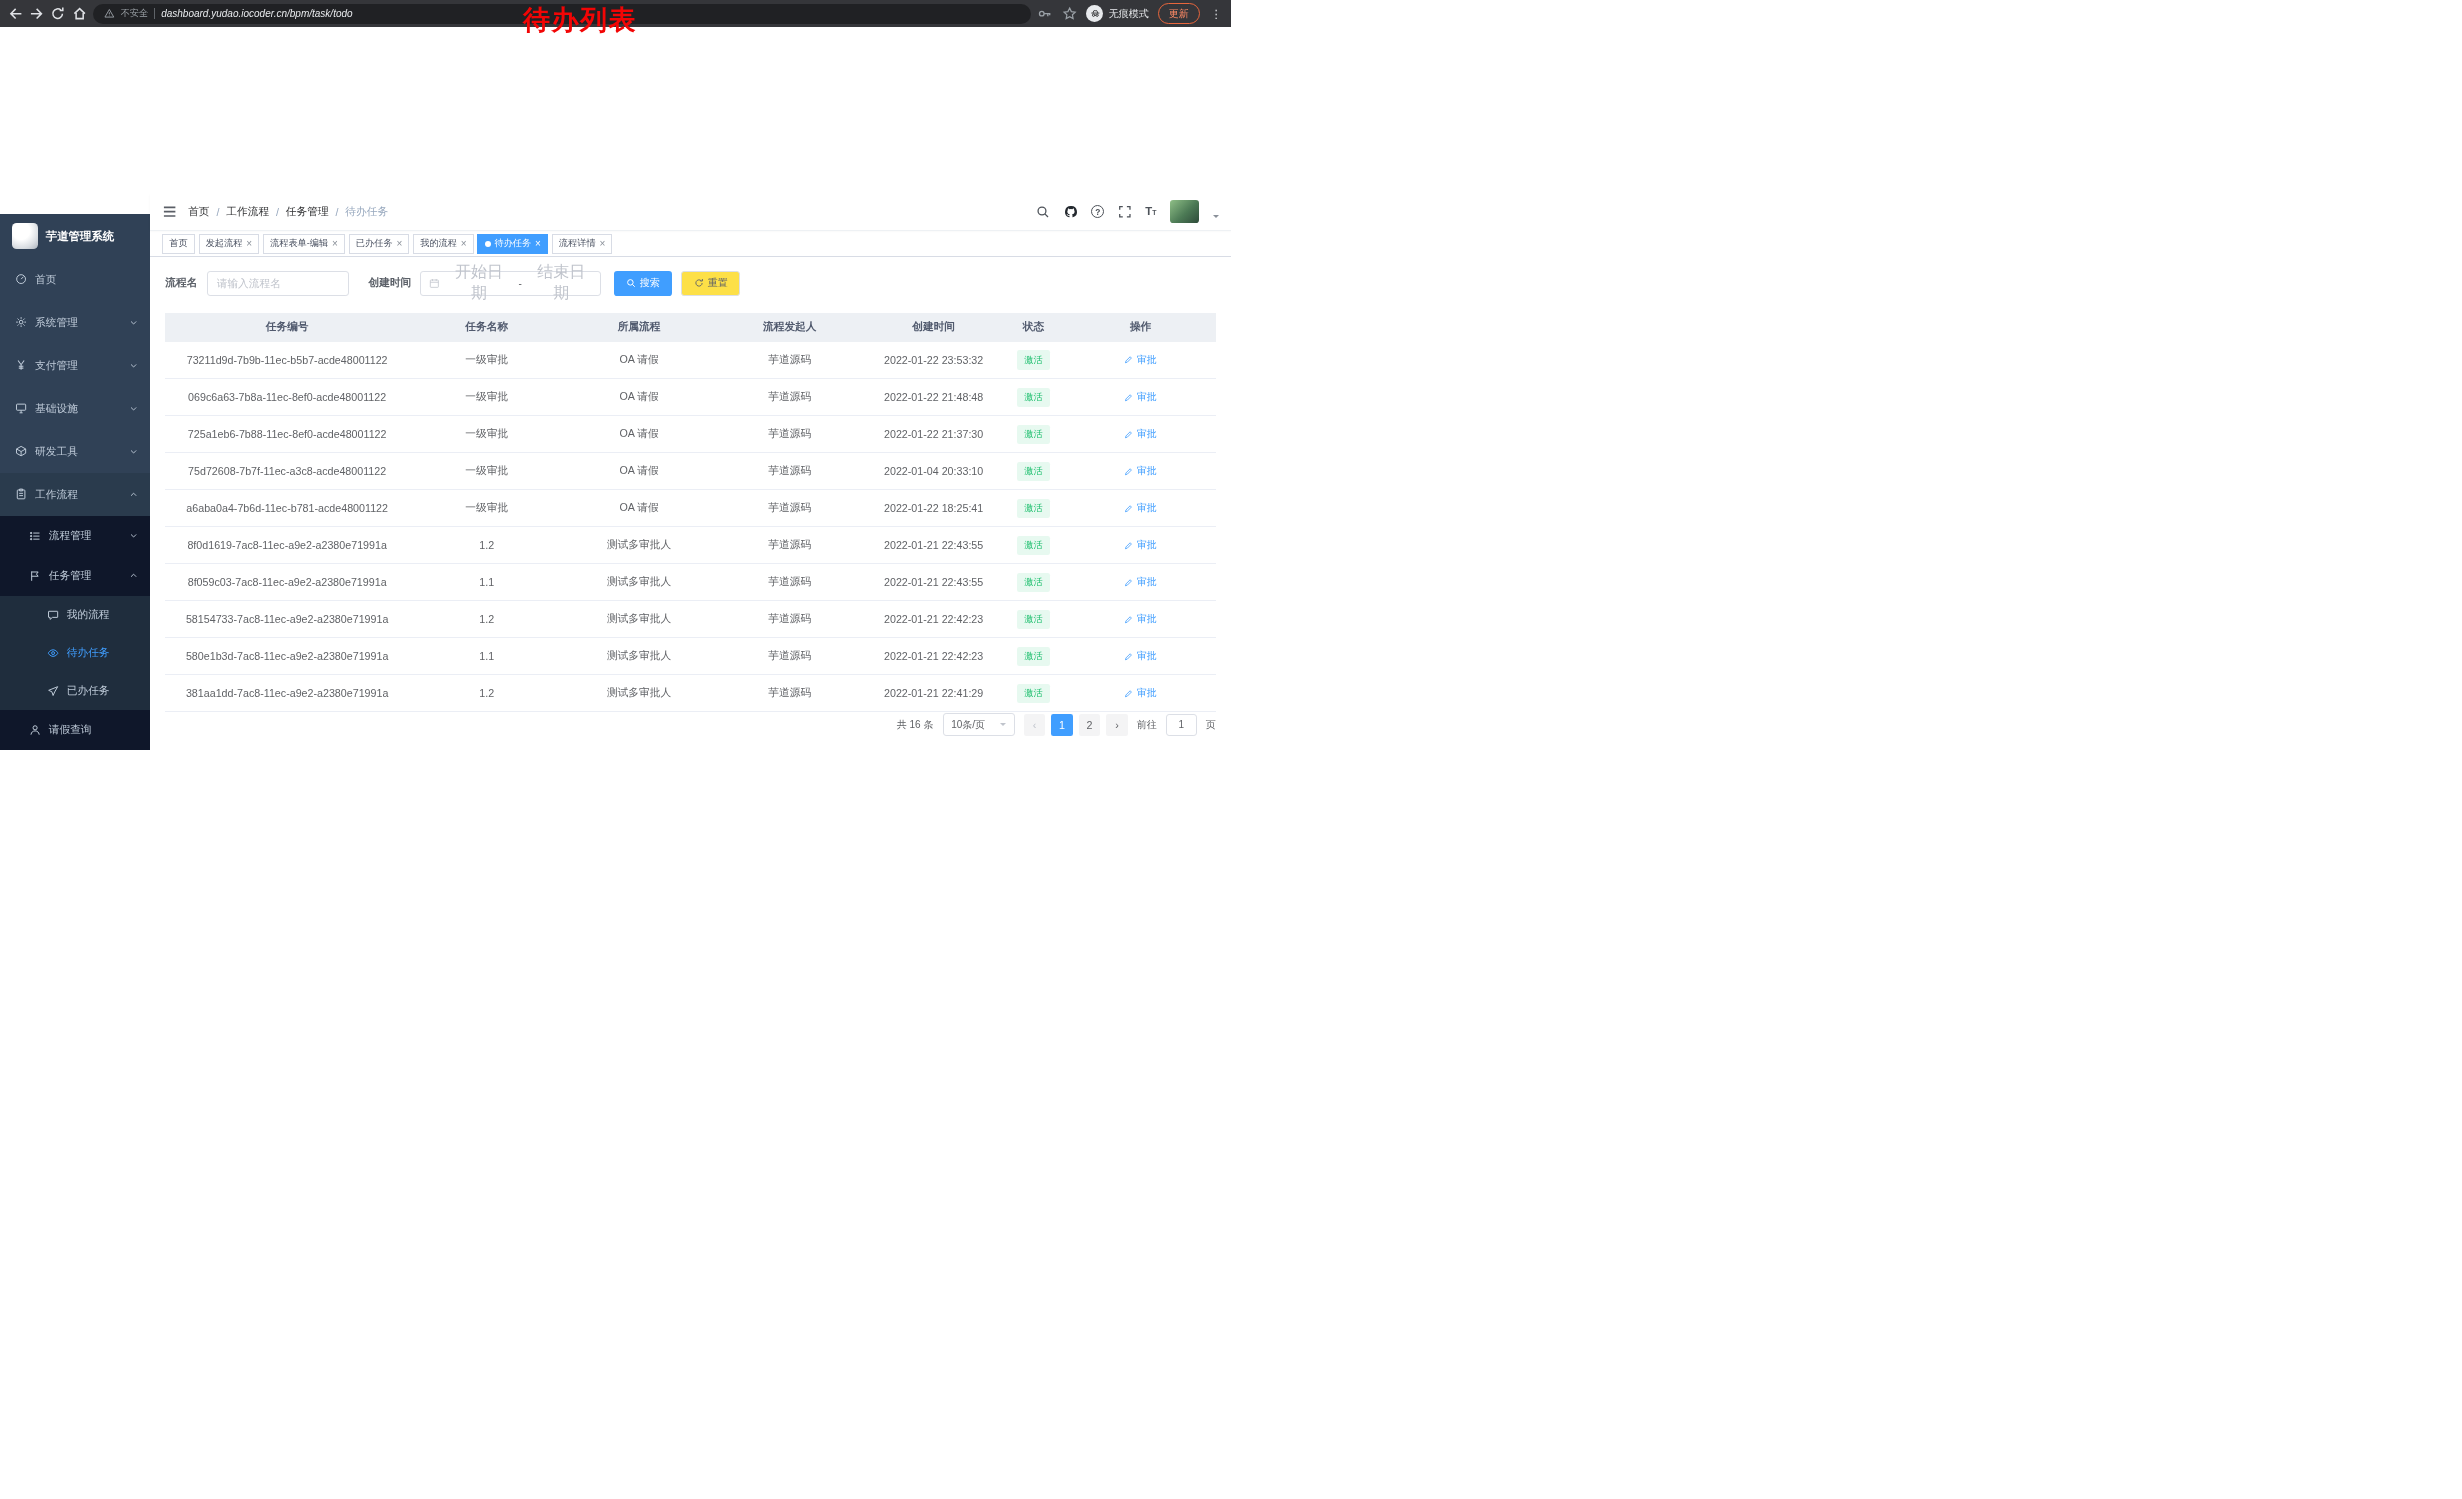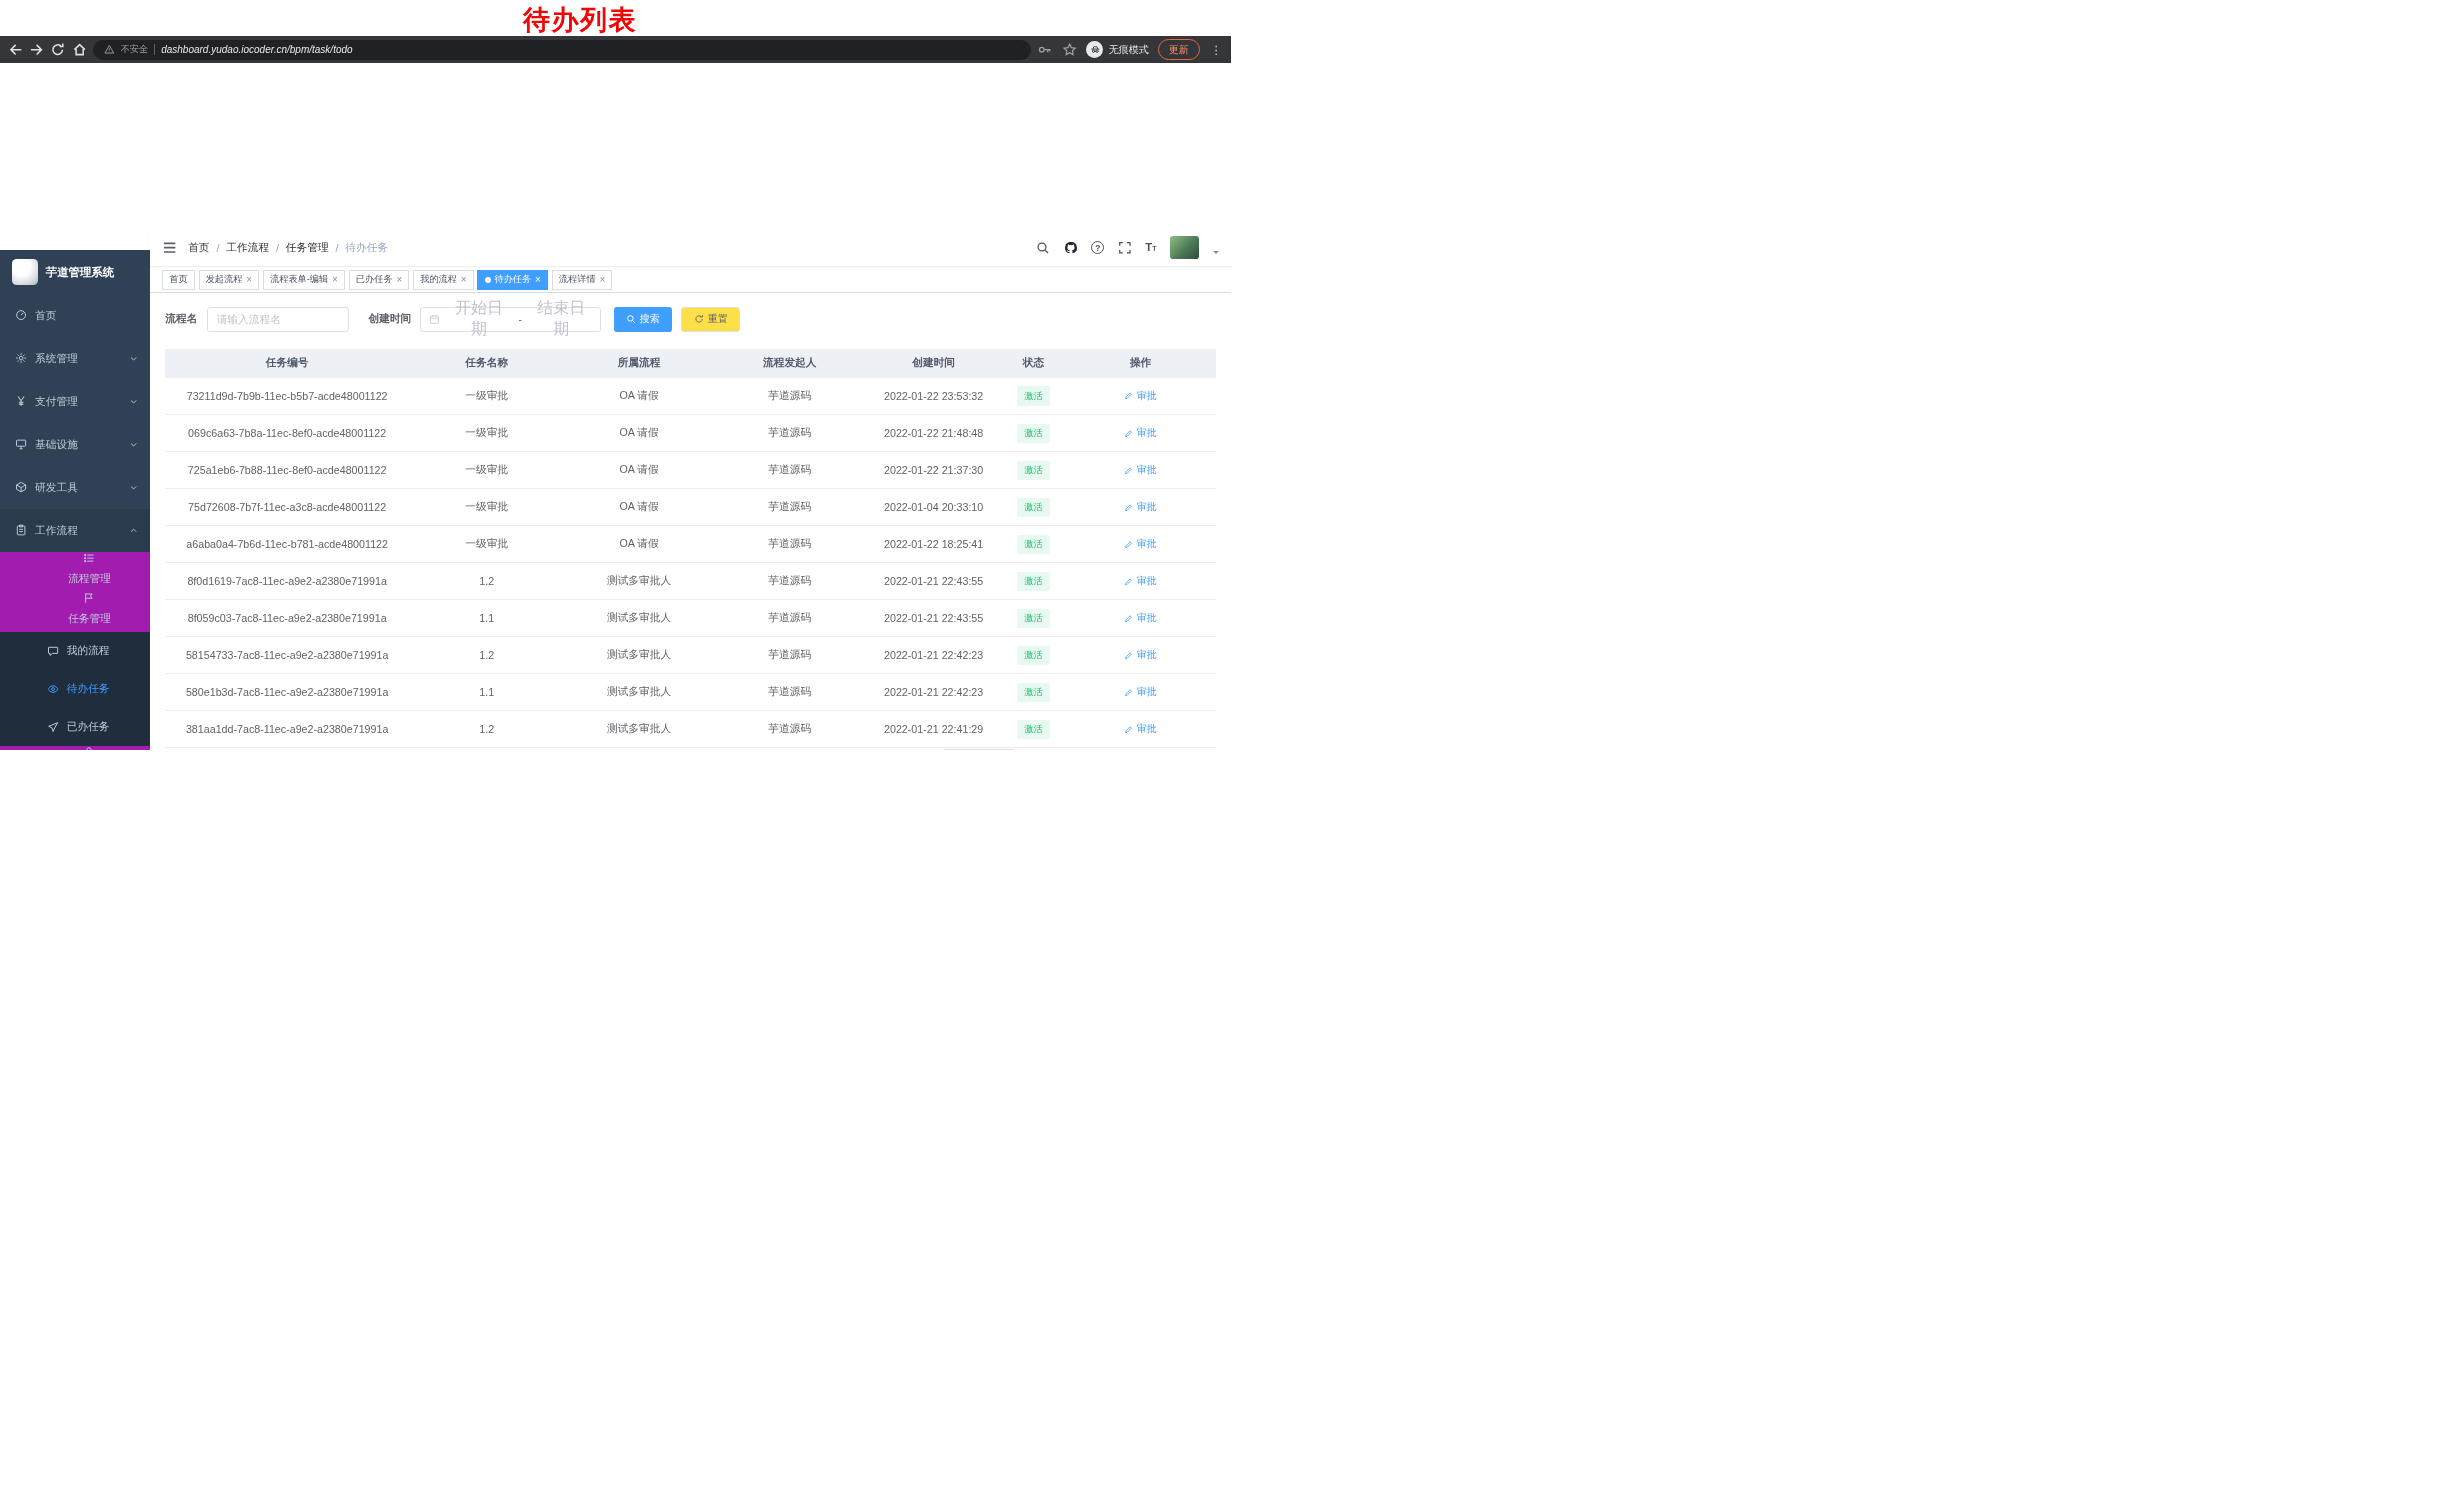--- a/index.html
+++ b/index.html
@@ -6,21 +6,21 @@
   html,body { width:1231px; height:750px; overflow:hidden; background:#fff;
     font-family:"Liberation Sans","DejaVu Sans",sans-serif; }
   svg { display:block; }
 
   
   .annotation { position:absolute; left:523px; top:2.3px; z-index:99;
     font-size:27px; font-weight:700; color:#f20505; letter-spacing:1.5px; }
 
   
   .chrome { height:27px; background:#35363a; display:flex; align-items:center;
-    padding:0 7.6px; gap:6.1px; color:#e8eaed; position:relative;margin-top:36px; }
+    padding:0 7.6px; gap:6.1px; color:#e8eaed; position:relative; }
   .chrome .navic { width:15.3px; height:15.3px; color:#dfe1e5; flex:none; }
   .chrome .navic.dim { color:#9aa0a6; }
   .urlbar { flex:1; height:20px; background:#202124; border-radius:10px;
     display:flex; align-items:center; padding:0 10.7px; gap:6.1px; min-width:0; }
   .urlbar .warn { color:#9aa0a6; flex:none; }
   .urlbar .sec { font-size:9.2px; color:#9aa0a6; white-space:nowrap; }
   .urlbar .div { width:0.8px; height:10.7px; background:#5f6368; flex:none; }
   .urlbar .url { font-size:10px; color:#e8eaed; white-space:nowrap; overflow:hidden;font-style:italic; }
   .chrome-right { display:flex; align-items:center; gap:9.2px; flex:none; }
   .incog { display:flex; align-items:center; gap:5.3px; }
@@ -40,21 +40,21 @@
   .logo { height:44px; display:flex; align-items:center; gap:7.6px; padding-left:12.2px; }
   .logo-avatar { width:26px; height:26px; border-radius:4.6px; flex:none;
     background:radial-gradient(circle at 35% 30%, #ffffff 0 35%, #d9dde2 70%, #aab2bc 100%); }
   .logo-title { font-size:11.4px; font-weight:700; color:#fff; white-space:nowrap; }
   .mi { display:flex; align-items:center; gap:7.6px; font-size:10.7px; cursor:pointer;
     white-space:nowrap; }
   .mi .ic { width:12.2px; height:12.2px; flex:none; }
   .mi .chev { width:9.2px; height:9.2px; margin-left:auto; margin-right:12.2px; flex:none; }
   .l1 { height:43px; padding-left:15.3px; }
   .l1.open { background:#2a3b4d; }
-  .l2 { height:40px; padding-left:29px; background:#a21caf;flex-direction:column; }
+  .l2 { height:40px; padding-left:29px; background:#0f172a; }
   .l3 { height:38px; padding-left:47px; background:#1f2d3d; }
   .mi.active { color:#409eff; }
 
   
   .main { flex:1; display:flex; flex-direction:column; min-width:0; background:#fff; }
 
   
   .navbar { height:38px; display:flex; align-items:center; padding:0 12.2px;
     border-bottom:0.8px solid #eef1f4; box-shadow:0 0.8px 2.3px rgba(0,0,0,0.04); }
   .hamb { width:15.3px; height:15.3px; color:#5a5e66; }

